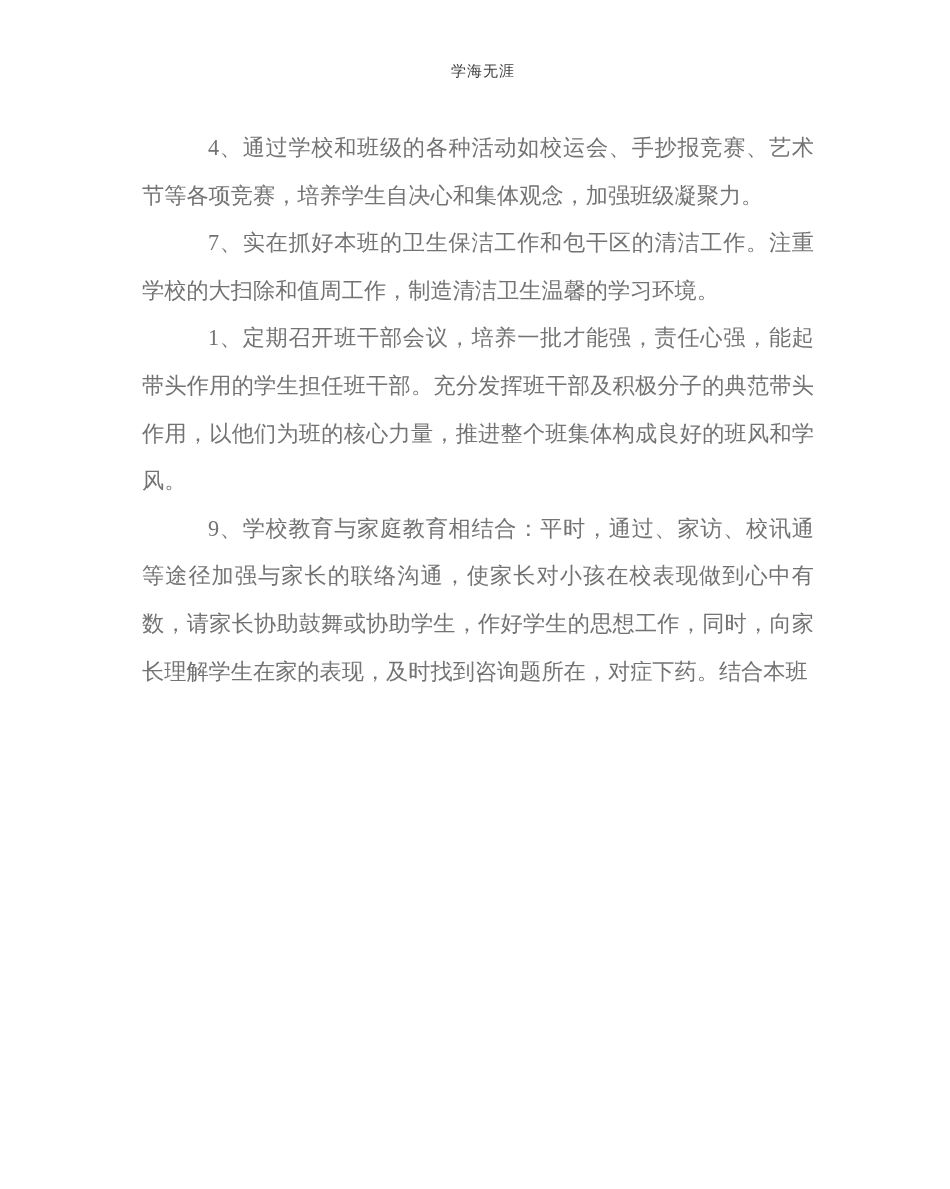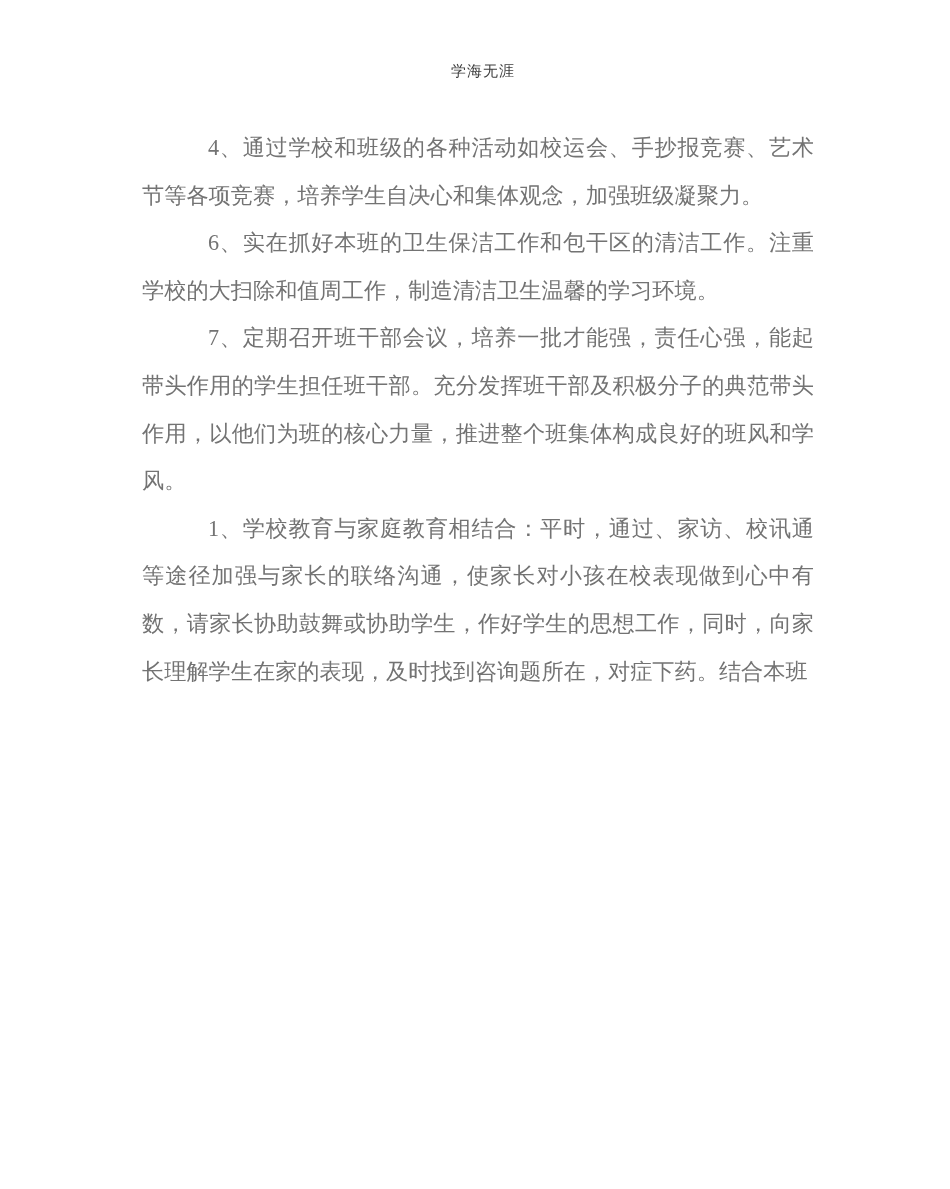--- a/index.html
+++ b/index.html
@@ -44,18 +44,18 @@
 </style>
 </head>
 <body>
 
 <div class="page">
 
   <div class="page-header">学海无涯</div>
 
   <div class="doc-body">
     <p>4、通过学校和班级的各种活动如校运会、手抄报竞赛、艺术节等各项竞赛，培养学生自决心和集体观念，加强班级凝聚力。</p>
-    <p>6、实在抓好本班的卫生保洁工作和包干区的清洁工作。注重学校的大扫除和值周工作，制造清洁卫生温馨的学习环境。</p>
-    <p>7、定期召开班干部会议，培养一批才能强，责任心强，能起带头作用的学生担任班干部。充分发挥班干部及积极分子的典范带头作用，以他们为班的核心力量，推进整个班集体构成良好的班风和学风。</p>
-    <p>1、学校教育与家庭教育相结合：平时，通过、家访、校讯通等途径加强与家长的联络沟通，使家长对小孩在校表现做到心中有数，请家长协助鼓舞或协助学生，作好学生的思想工作，同时，向家长理解学生在家的表现，及时找到咨询题所在，对症下药。结合本班</p>
+    <p>7、实在抓好本班的卫生保洁工作和包干区的清洁工作。注重学校的大扫除和值周工作，制造清洁卫生温馨的学习环境。</p>
+    <p>1、定期召开班干部会议，培养一批才能强，责任心强，能起带头作用的学生担任班干部。充分发挥班干部及积极分子的典范带头作用，以他们为班的核心力量，推进整个班集体构成良好的班风和学风。</p>
+    <p>9、学校教育与家庭教育相结合：平时，通过、家访、校讯通等途径加强与家长的联络沟通，使家长对小孩在校表现做到心中有数，请家长协助鼓舞或协助学生，作好学生的思想工作，同时，向家长理解学生在家的表现，及时找到咨询题所在，对症下药。结合本班</p>
   </div>
 
 </div>
 
 </body></html>

